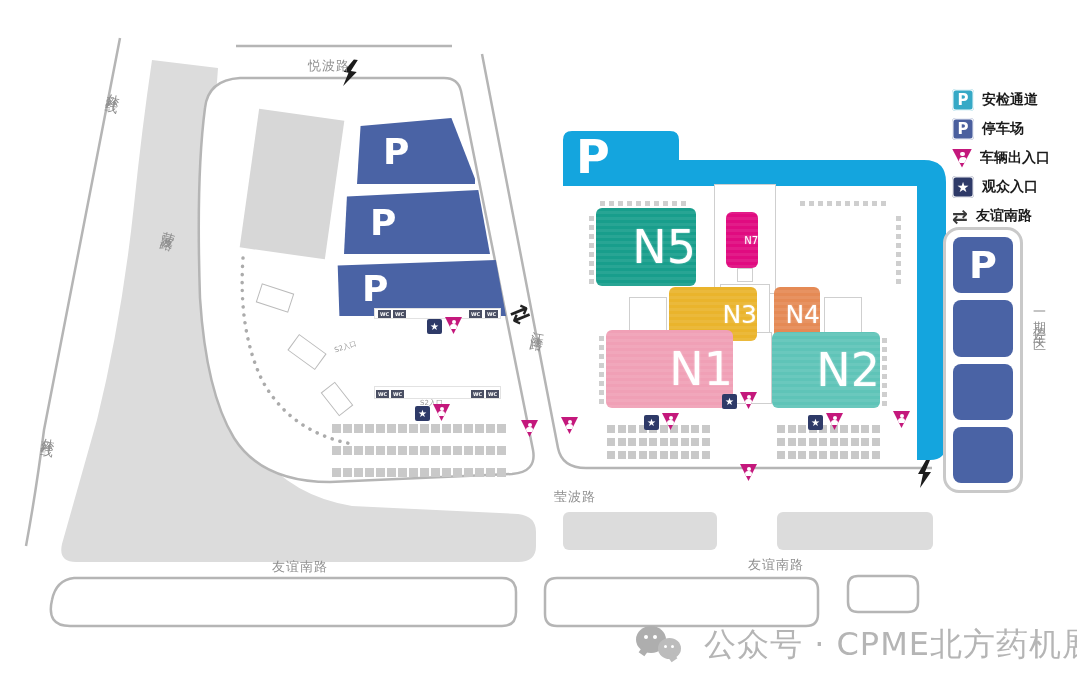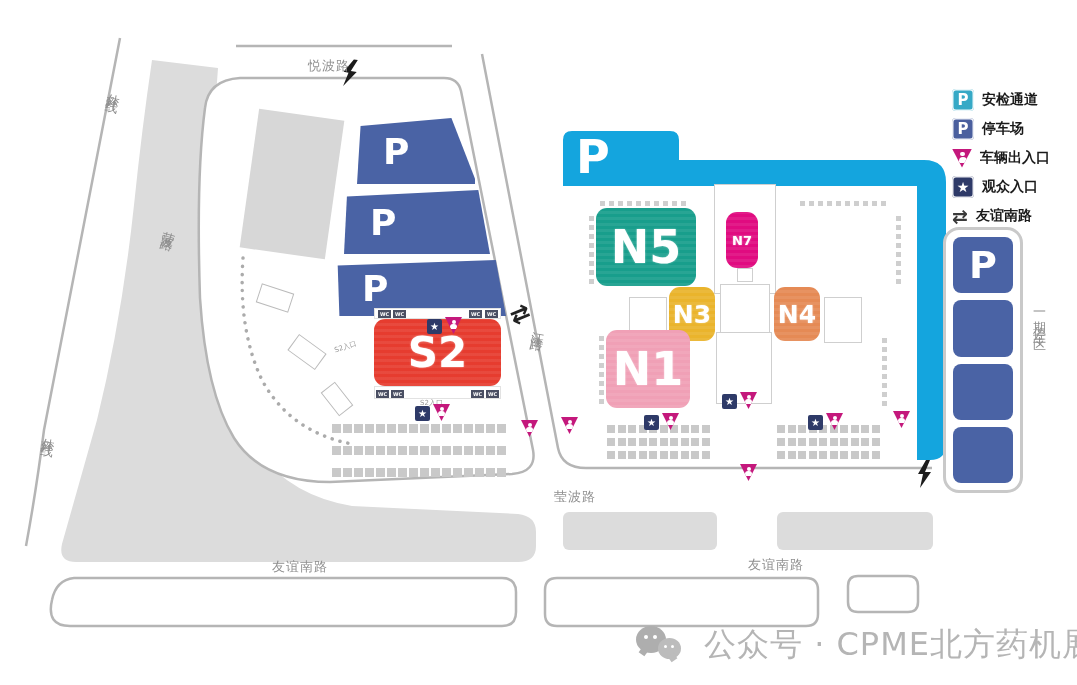--- a/index.html
+++ b/index.html
@@ -3,27 +3,27 @@
 <meta charset="utf-8">
 <style>
   html,body{margin:0;padding:0;background:#fff;}
   .stage{position:relative;width:1077px;height:685px;background:#fff;overflow:hidden;
          font-family:"DejaVu Sans","Liberation Sans",sans-serif;}
   svg.layer{position:absolute;left:0;top:0;}
   
   .rlabel{position:absolute;color:#8f8f8f;font-size:13px;letter-spacing:1px;white-space:nowrap;}
   .vlabel{writing-mode:vertical-rl;text-orientation:upright;letter-spacing:3px;}
   
-  .hall{position:absolute;display:flex;align-items:center;justify-content:center;
-        color:#fff;font-weight:bold;border-radius:11px;
+  .hall{position:absolute;display:flex;align-items:center;justify-content:flex-end;
+        color:#fff;font-weight:normal;border-radius:6px;
         background-image:repeating-linear-gradient(0deg,rgba(255,255,255,.07) 0 3px,transparent 3px 6px);
         text-shadow:0 0 2px rgba(255,255,255,.5);}
   .hall-big{font-size:46px;}
   .hall-mid{font-size:25px;}
-  .hall-sm{font-size:13px;}
+  .hall-sm{font-size:10px;}
   
   .plot{position:absolute;background:#4a63a5;color:#fff;font-weight:bold;font-size:36px;
         display:flex;align-items:center;padding-left:26px;box-sizing:border-box;}
   
   .bandP{position:absolute;color:#fff;font-weight:bold;font-size:46px;}
   
   .pcol{position:absolute;left:943px;top:227px;width:80px;height:266px;background:#fff;
         border:3px solid #c9c9c9;border-radius:16px;box-sizing:border-box;
         display:flex;flex-direction:column;gap:7px;padding:7px;}
   .pcell{flex:1;background:#4a63a5;border-radius:8px;color:#fff;font-weight:bold;font-size:38px;
@@ -136,23 +136,20 @@
   <div class="plot" style="left:336px;top:260px;width:170px;height:56px;clip-path:polygon(1% 10%,94% 0,100% 100%,2% 100%);">
     <span>P</span>
   </div>
 
   <div class="wcstrip" style="left:374px;top:308px;width:127px;height:11px;">
     <span class="wc" style="left:3px;">WC</span>
     <span class="wc" style="left:18px;">WC</span>
     <span class="wc" style="left:94px;">WC</span>
     <span class="wc" style="left:110px;">WC</span>
   </div>
-  <div class="hall hall-big" style="left:374px;top:319px;width:127px;height:67px;background-color:#e63c2f;font-size:42px;">
-    <span>S2</span>
-  </div>
   <div class="wcstrip" style="left:374px;top:386px;width:127px;height:13px;">
     <span class="wc" style="left:1px;top:3px;">WC</span>
     <span class="wc" style="left:16px;top:3px;">WC</span>
     <span class="wc" style="left:96px;top:3px;">WC</span>
     <span class="wc" style="left:111px;top:3px;">WC</span>
   </div>
   <div class="tinylabel" style="left:334px;top:342px;transform:rotate(-18deg);">S2入口</div>
   <div class="tinylabel" style="left:420px;top:398px;">S2入口</div>
 
   <div class="bandP" style="left:576px;top:130px;">P</div>
@@ -170,28 +167,31 @@
   <div class="docks h" style="left:800px;top:201px;width:90px;height:5px;"></div>
   <div class="docks v" style="left:599px;top:336px;width:5px;height:68px;"></div>
   <div class="docks v" style="left:882px;top:338px;width:5px;height:68px;"></div>
 
   <div class="hall hall-big" style="left:596px;top:208px;width:100px;height:78px;background-color:#189e8c;">
     <span>N5</span>
     </div>
   <div class="hall hall-sm" style="left:726px;top:212px;width:32px;height:56px;background-color:#e00b80;">
     <span>N7</span>
     </div>
-  <div class="hall hall-mid" style="left:669px;top:287px;width:46px;height:54px;background-color:#eab42c;">
+  <div class="hall hall-mid" style="left:669px;top:287px;width:46px;height:54px;background-color:#eab42c;padding-left:42px;">
     <span>N3</span>
     </div>
   <div class="hall hall-mid" style="left:774px;top:287px;width:46px;height:54px;background-color:#e58a55;">
     <span>N4</span>
     </div>
-  <div class="hall hall-big" style="left:606px;top:330px;width:84px;height:78px;background-color:#f0a0b6;">
+  <div class="hall hall-big" style="left:606px;top:330px;width:127px;height:78px;background-color:#f0a0b6;">
     <span>N1</span>
+    </div>
+  <div class="hall hall-big" style="left:772px;top:332px;width:108px;height:76px;background-color:#5fc4b8;">
+    <span>N2</span>
     </div>
 
   <div class="pcol">
     <div class="pcell">
         <span>P</span>
       </div>
     <div class="pcell"></div>
     <div class="pcell"></div>
     <div class="pcell"></div>
   </div>

